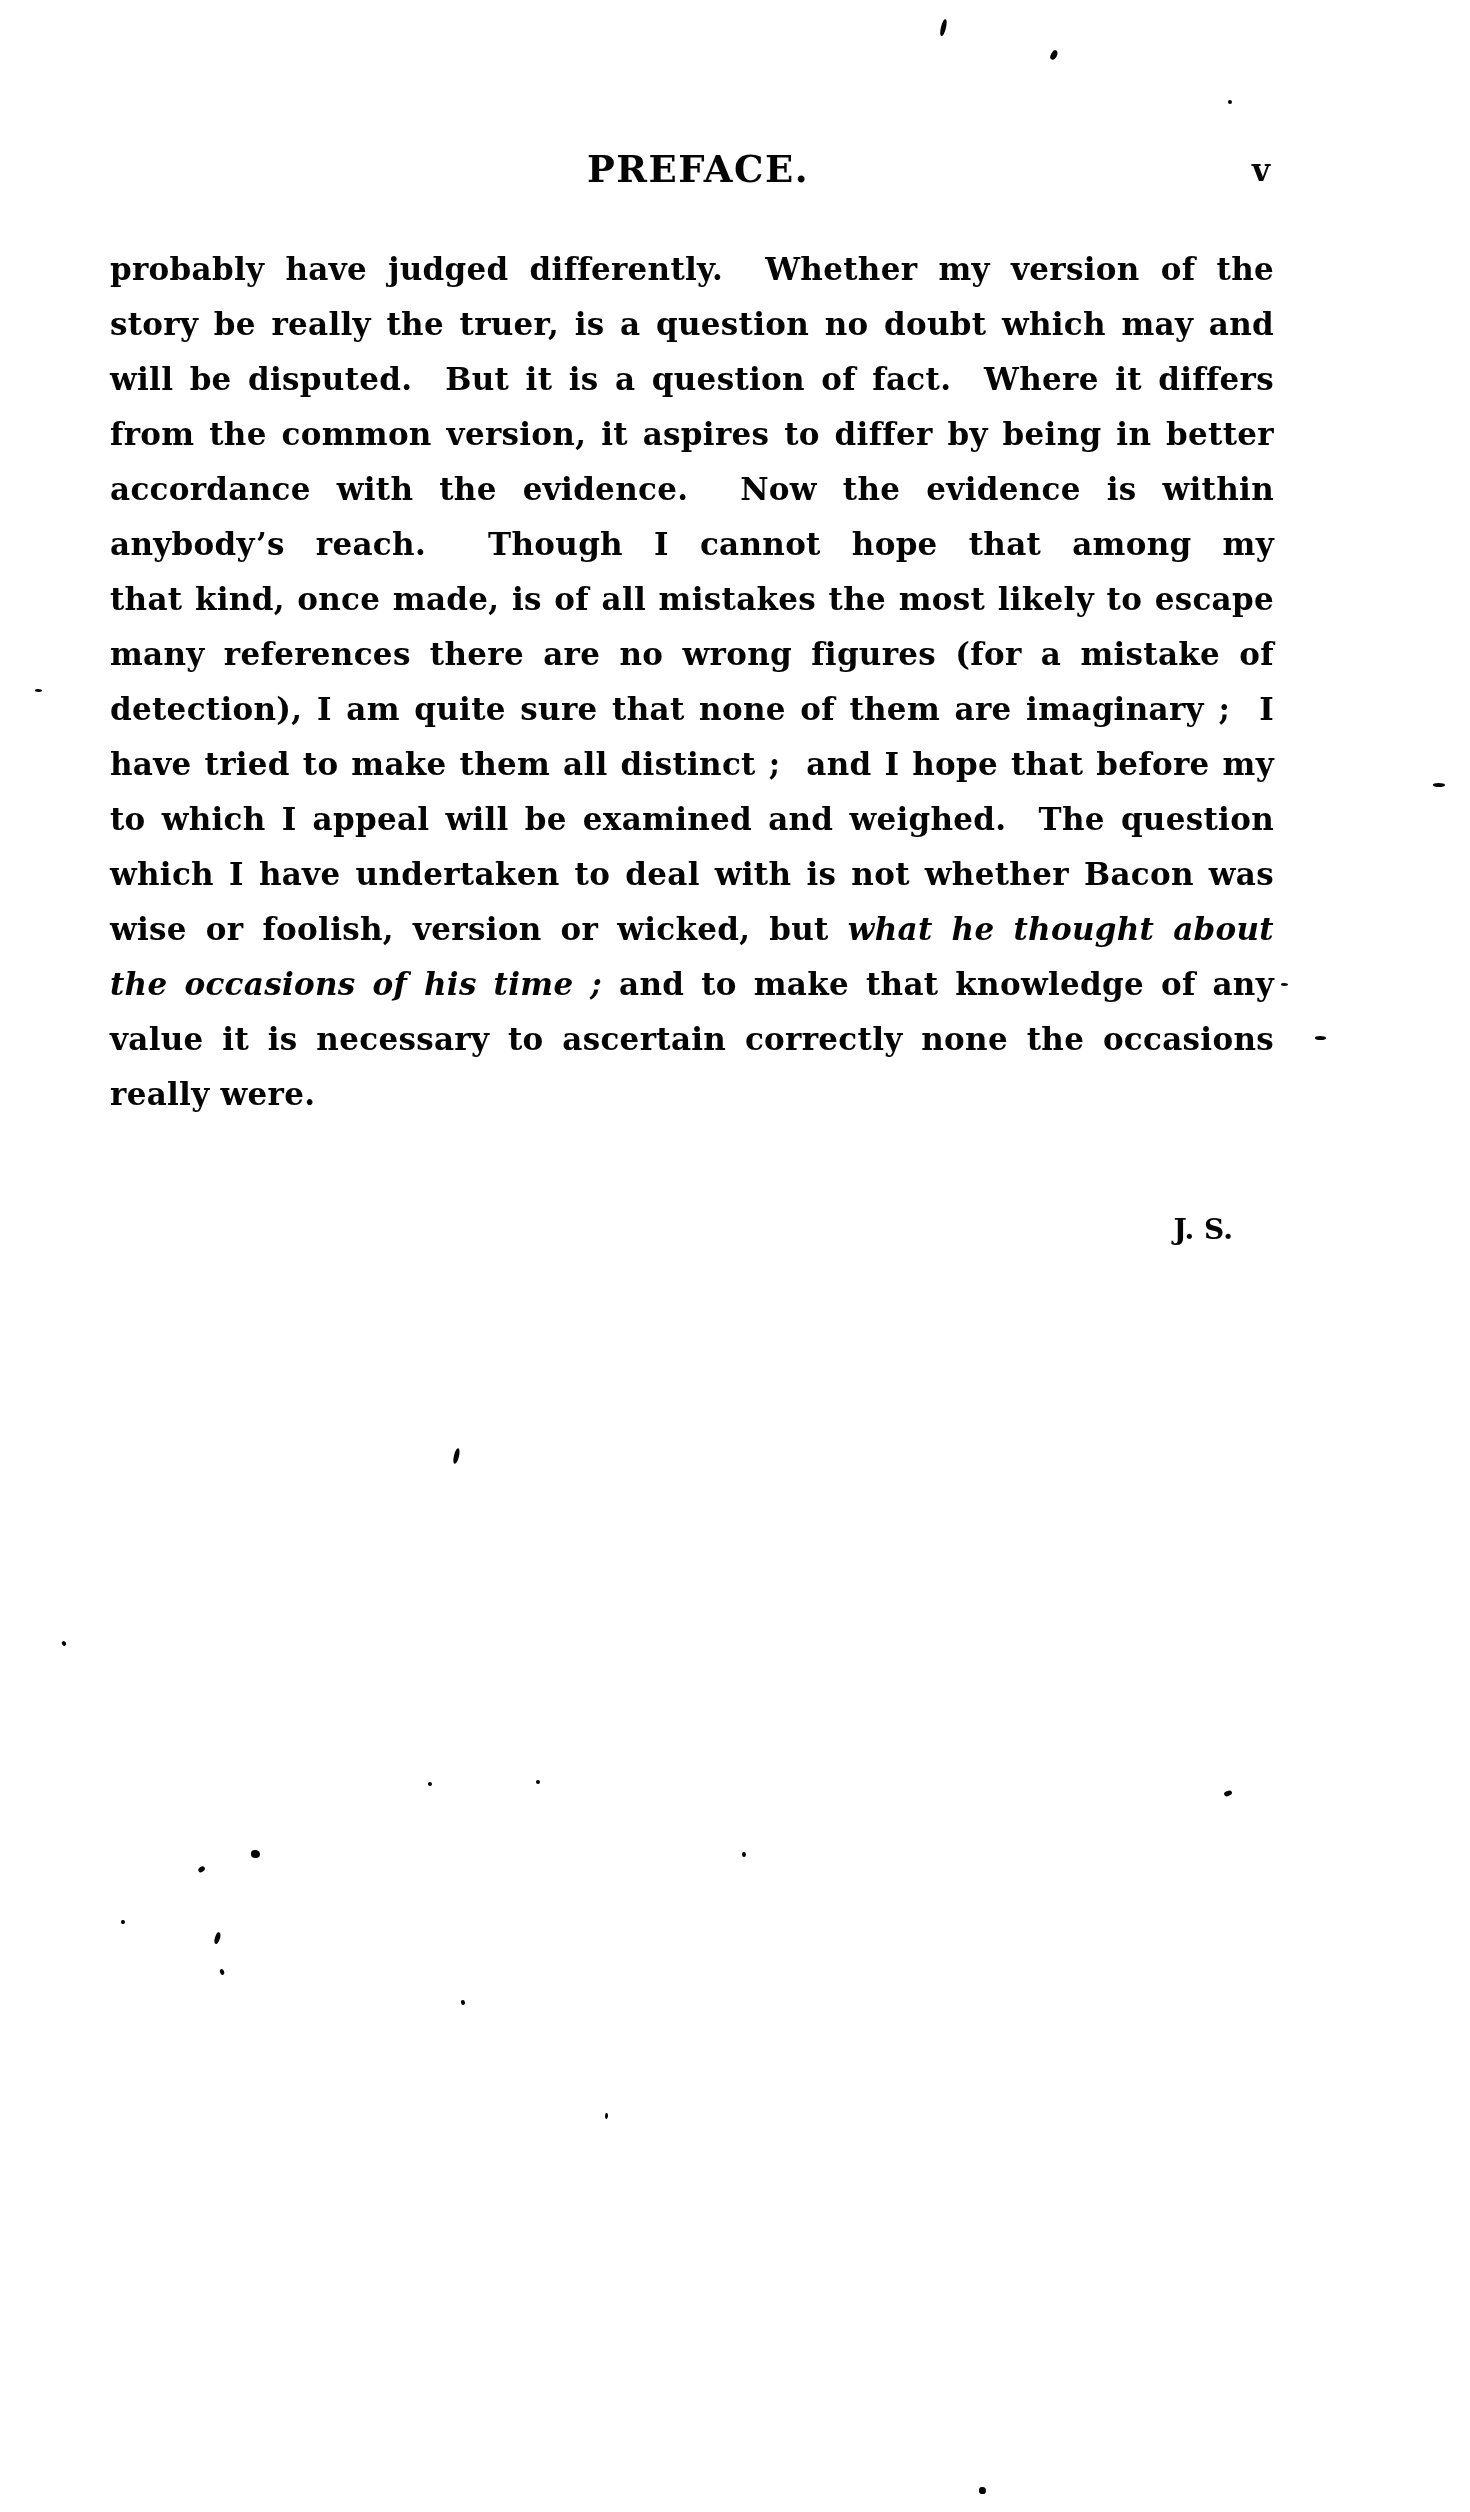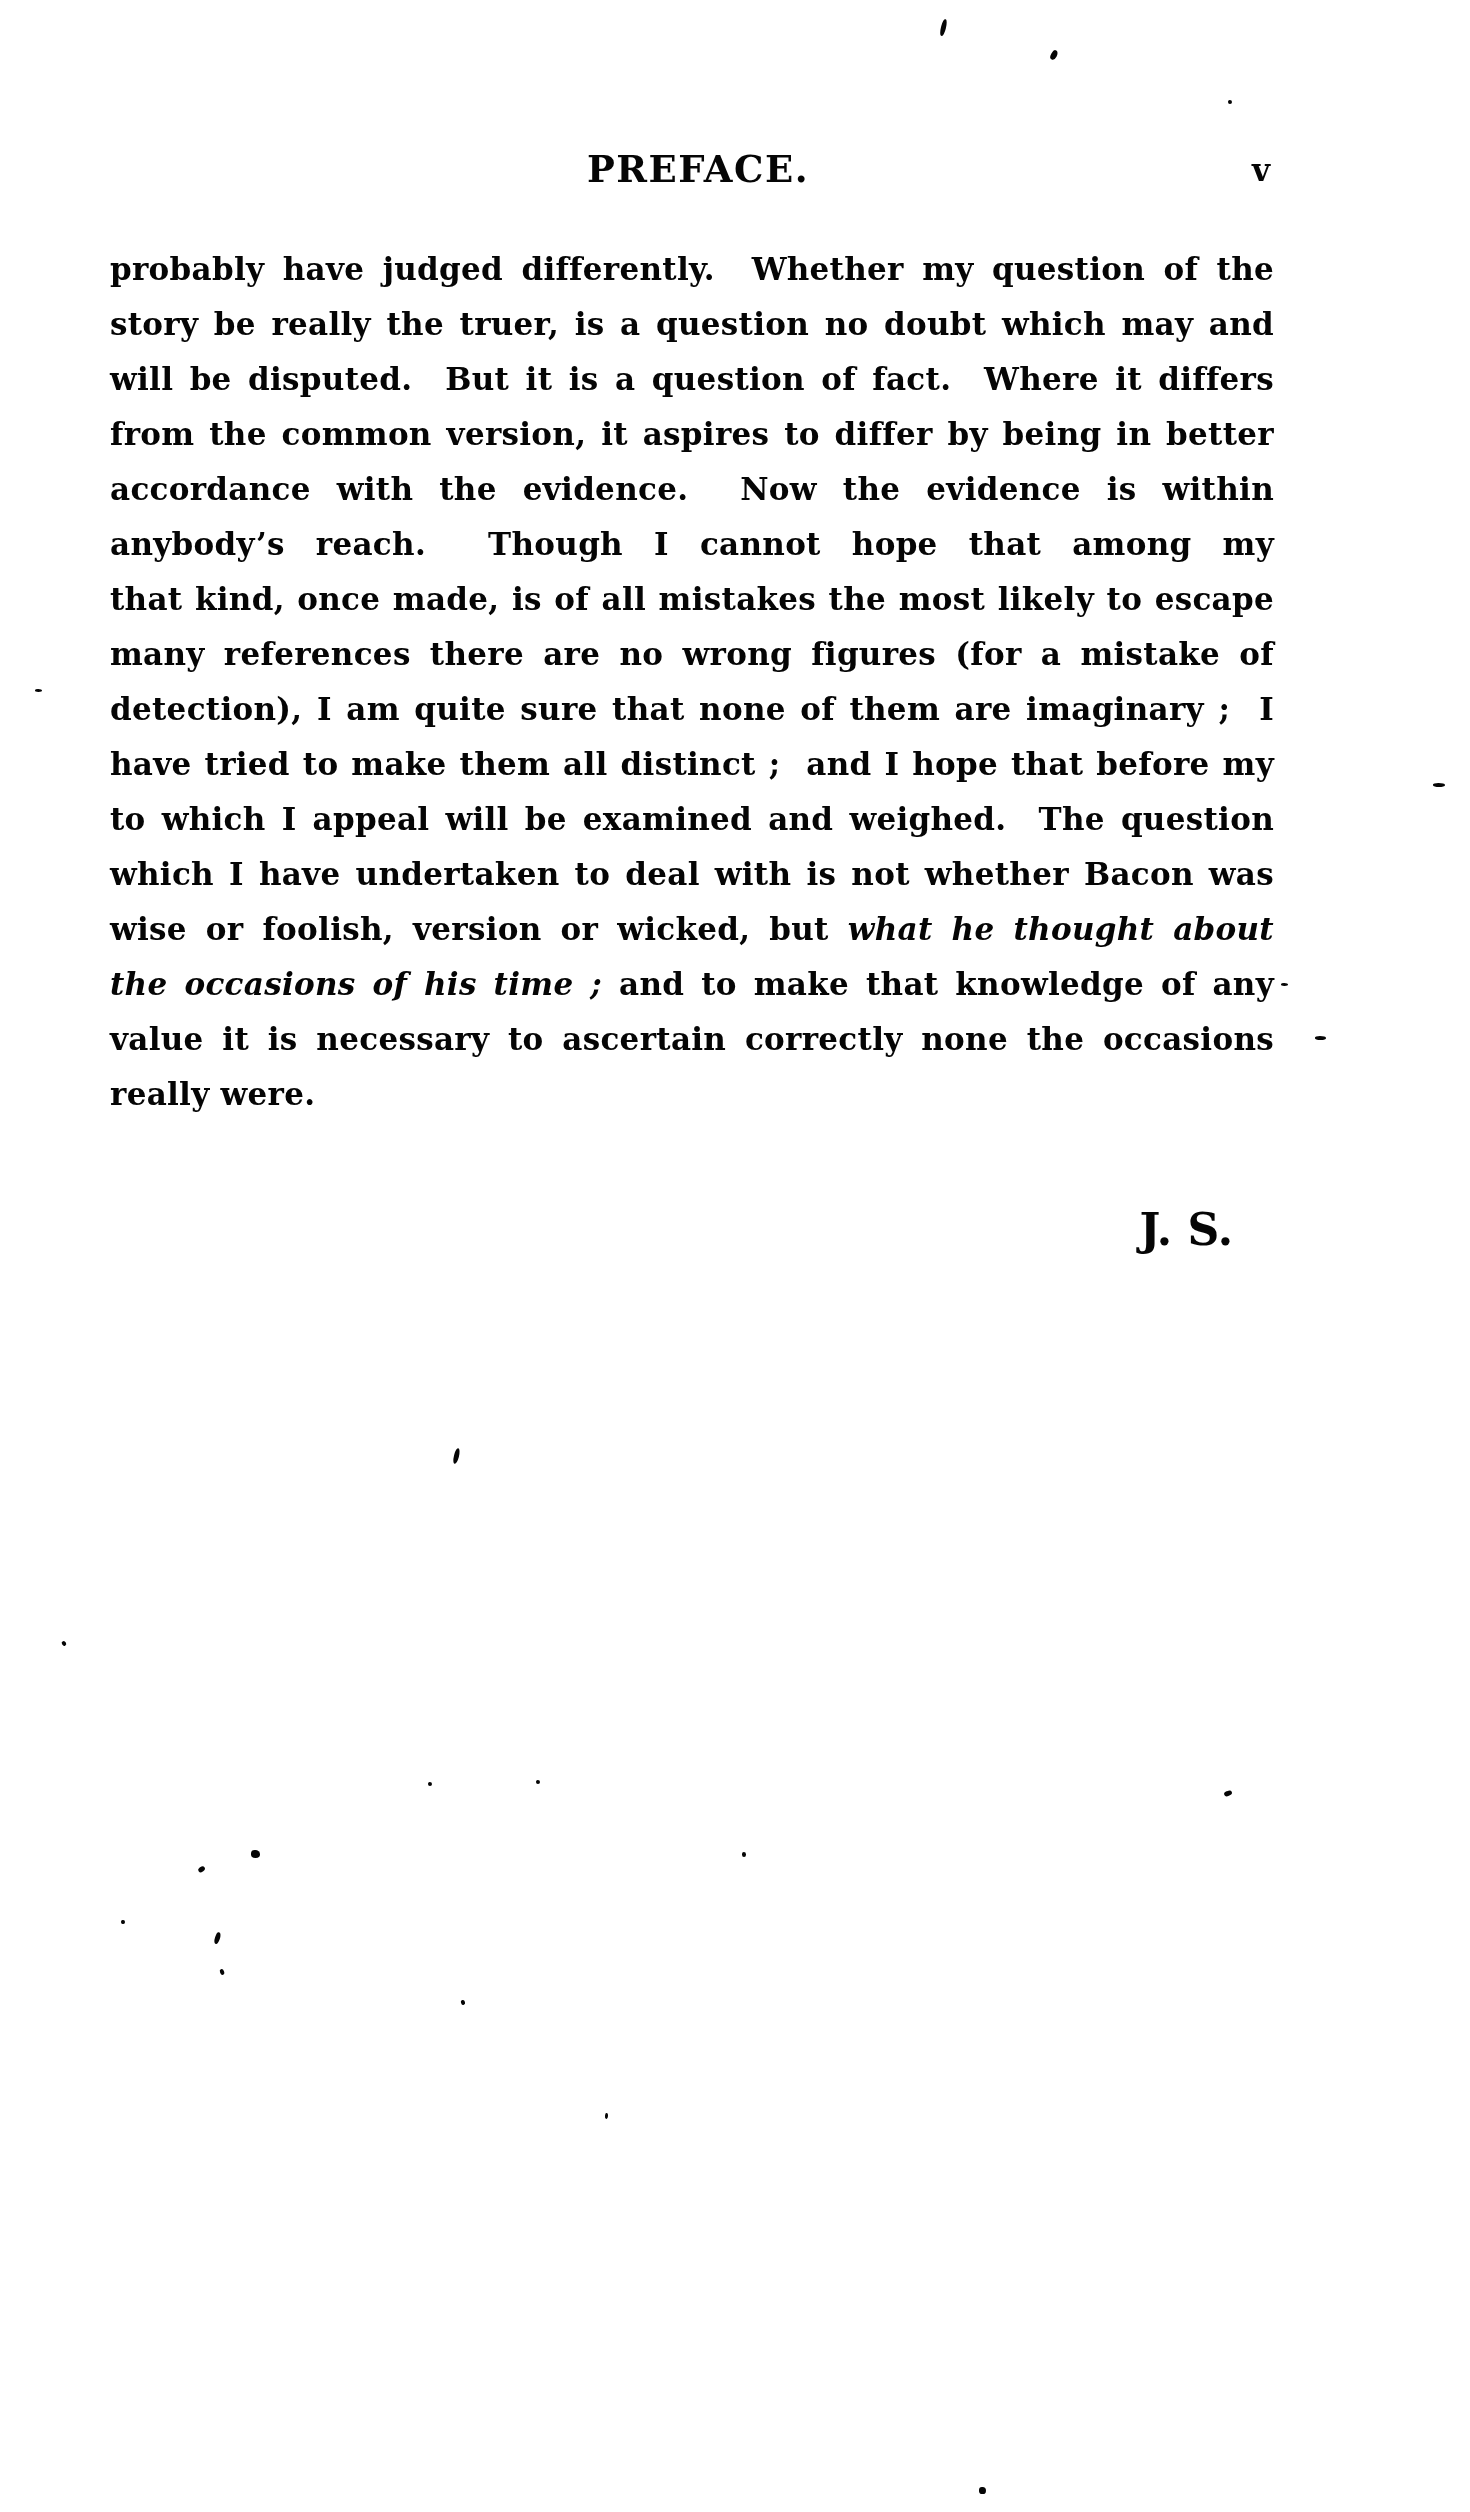--- a/index.html
+++ b/index.html
@@ -70,21 +70,21 @@
   }
   
   #signature {
     position: absolute;
     left: 110px;
     top: 1212px;
     width: 1164px;
     text-align: right;
     padding-right: 0;
     box-sizing: border-box;
-    font-size: 44px;
+    font-size: 28px;
     font-weight: 700;
     line-height: 36px;
   }
   #signature span {
     display: inline-block;
     margin-right: 41px;
     white-space: pre;
   }
   
   #scan-artifacts {
@@ -105,21 +105,21 @@
 <body>
 
 <div id="page" style="background: rgb(255, 255, 255); color: rgb(5, 5, 5);">
 
   <div id="header-row">
     <div id="page-title">PREFACE.</div>
     <div id="page-number">v</div>
   </div>
 
   <div id="body-text">
-      <div class="line"><span>probably have judged differently.  Whether my question of the</span></div>
+      <div class="line"><span>probably have judged differently.  Whether my version of the</span></div>
       <div class="line"><span>story be really the truer, is a question no doubt which may and</span></div>
       <div class="line"><span>will be disputed.  But it is a question of fact.  Where it differs</span></div>
       <div class="line"><span>from the common version, it aspires to differ by being in better</span></div>
       <div class="line"><span>accordance with the evidence.  Now the evidence is within</span></div>
       <div class="line"><span>anybody’s reach.  Though I cannot hope that among my</span></div>
       <div class="line"><span>that kind, once made, is of all mistakes the most likely to escape</span></div>
       <div class="line"><span>many references there are no wrong figures (for a mistake of</span></div>
       <div class="line"><span>detection), I am quite sure that none of them are imaginary ;  I</span></div>
       <div class="line"><span>have tried to make them all distinct ;  and I hope that before my</span></div>
       <div class="line"><span>to which I appeal will be examined and weighed.  The question</span></div>

